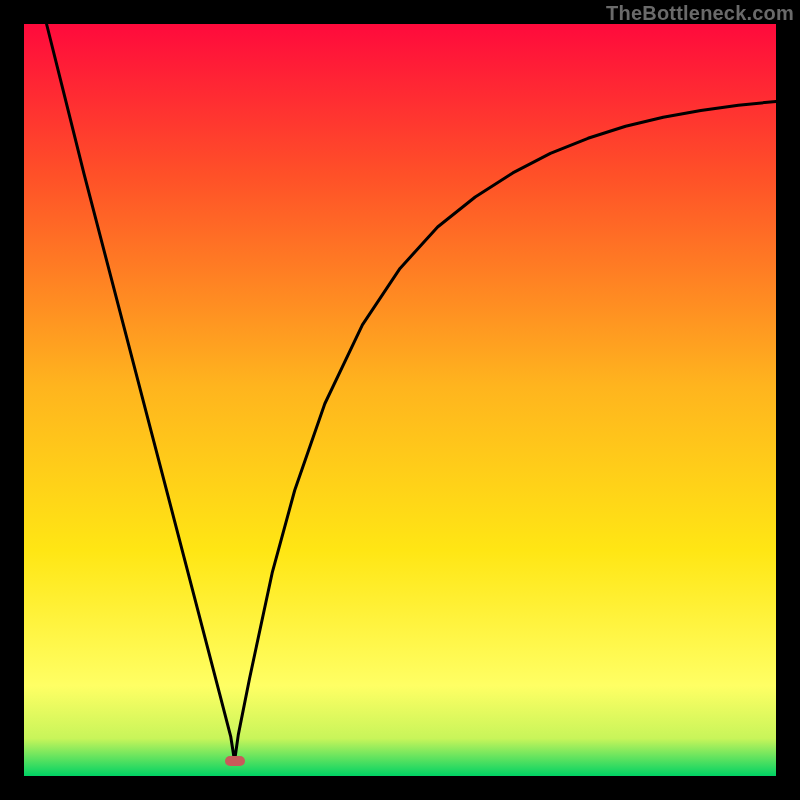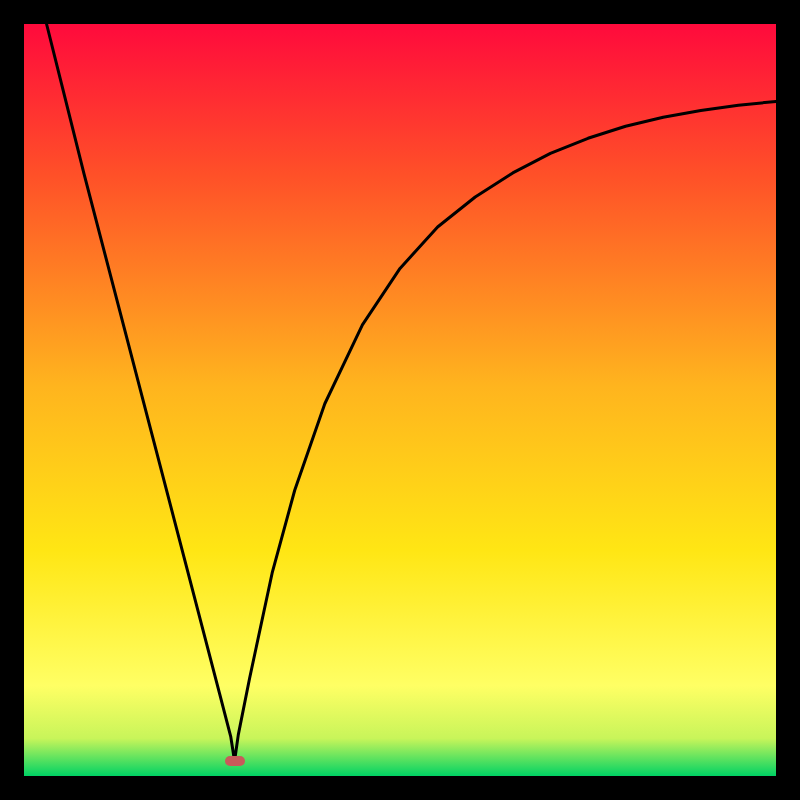--- a/index.html
+++ b/index.html
@@ -81,13 +81,14 @@
       <rect x="0" y="0" width="752" height="752" fill="url(#bg-grad)"></rect>
     </svg>
 
     <svg class="curve" viewBox="0 0 752 752" preserveAspectRatio="none">
       <path id="curve-path" d="M22.56 0.00 L37.60 60.16 L60.16 150.40 L82.72 236.88 L105.28 323.36 L127.84 409.84 L150.40 496.32 L172.96 582.80 L195.52 669.28 L206.80 712.90 L210.56 736.96 L214.32 710.64 L225.60 654.24 L248.16 548.96 L270.72 466.24 L300.80 379.76 L338.40 300.80 L376.00 244.40 L413.60 203.04 L451.20 172.96 L488.80 148.90 L526.40 129.34 L564.00 114.30 L601.60 102.27 L639.20 93.25 L676.80 86.48 L714.40 81.22 L752.00 77.46" fill="none" stroke="#000000" stroke-width="3" stroke-linejoin="round" stroke-linecap="round"></path>
     </svg>
 
     <div id="min-marker" class="minimum-marker" style="left: 210.56px; top: 736.96px; background: rgb(200, 90, 90);"></div>
   </div>
 
+  <div class="watermark">TheBottleneck.com</div>
 </div>
 
 </body></html>

